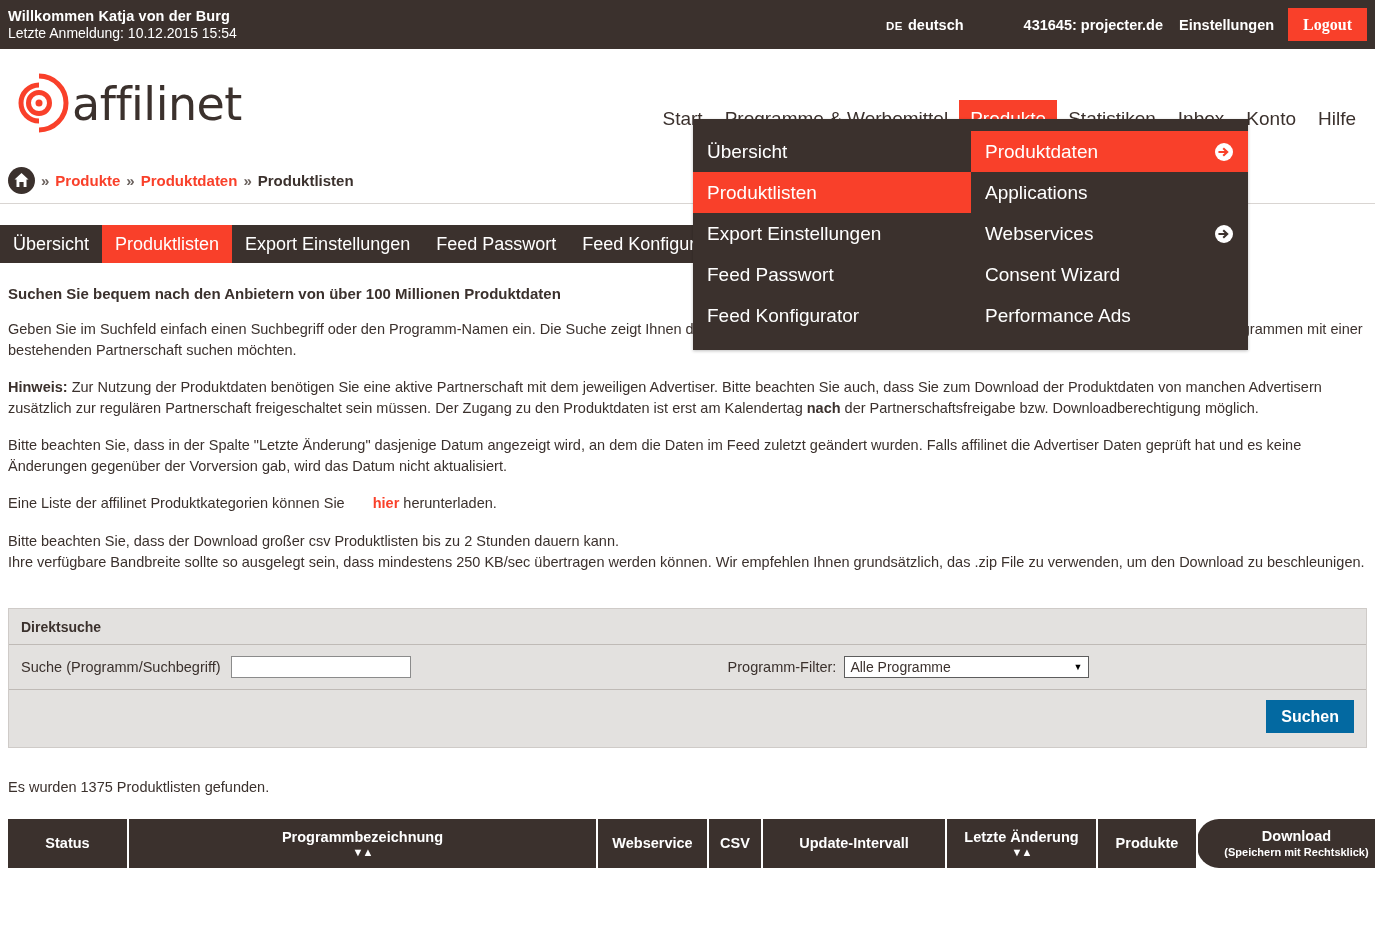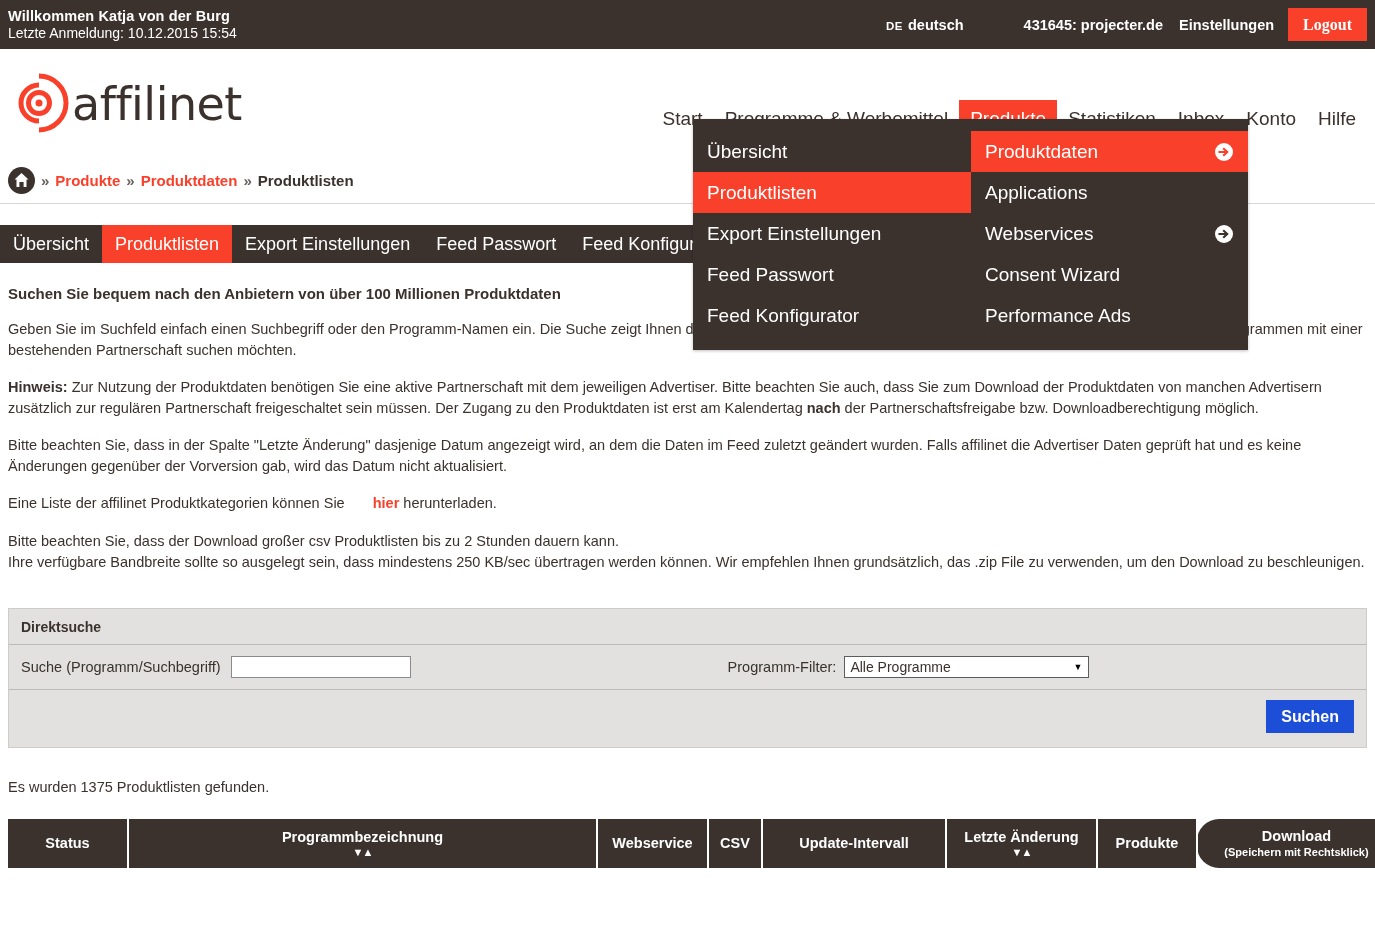--- a/index.html
+++ b/index.html
@@ -243,21 +243,21 @@
   .select-caret {
     position: absolute; right: 6px; top: 50%;
     transform: translateY(-50%);
     font-size: 9px; color: #000;
   }
   .panel-foot {
     display: flex; justify-content: flex-end;
     padding: 10px 12px 14px 12px;
   }
   .suchen-btn {
-    background: #1d4ed8; color: #ffffff;
+    background: #0369a1; color: #ffffff;
     border: none; font-size: 16px; font-weight: bold;
     height: 33px; padding: 0 15px; cursor: pointer;
     font-family: "Liberation Sans", sans-serif;
   }
 
   .result-count {
     font-size: 14.5px; color: #3b312d;
     margin: 31px 0 0 8px;
   }
 

